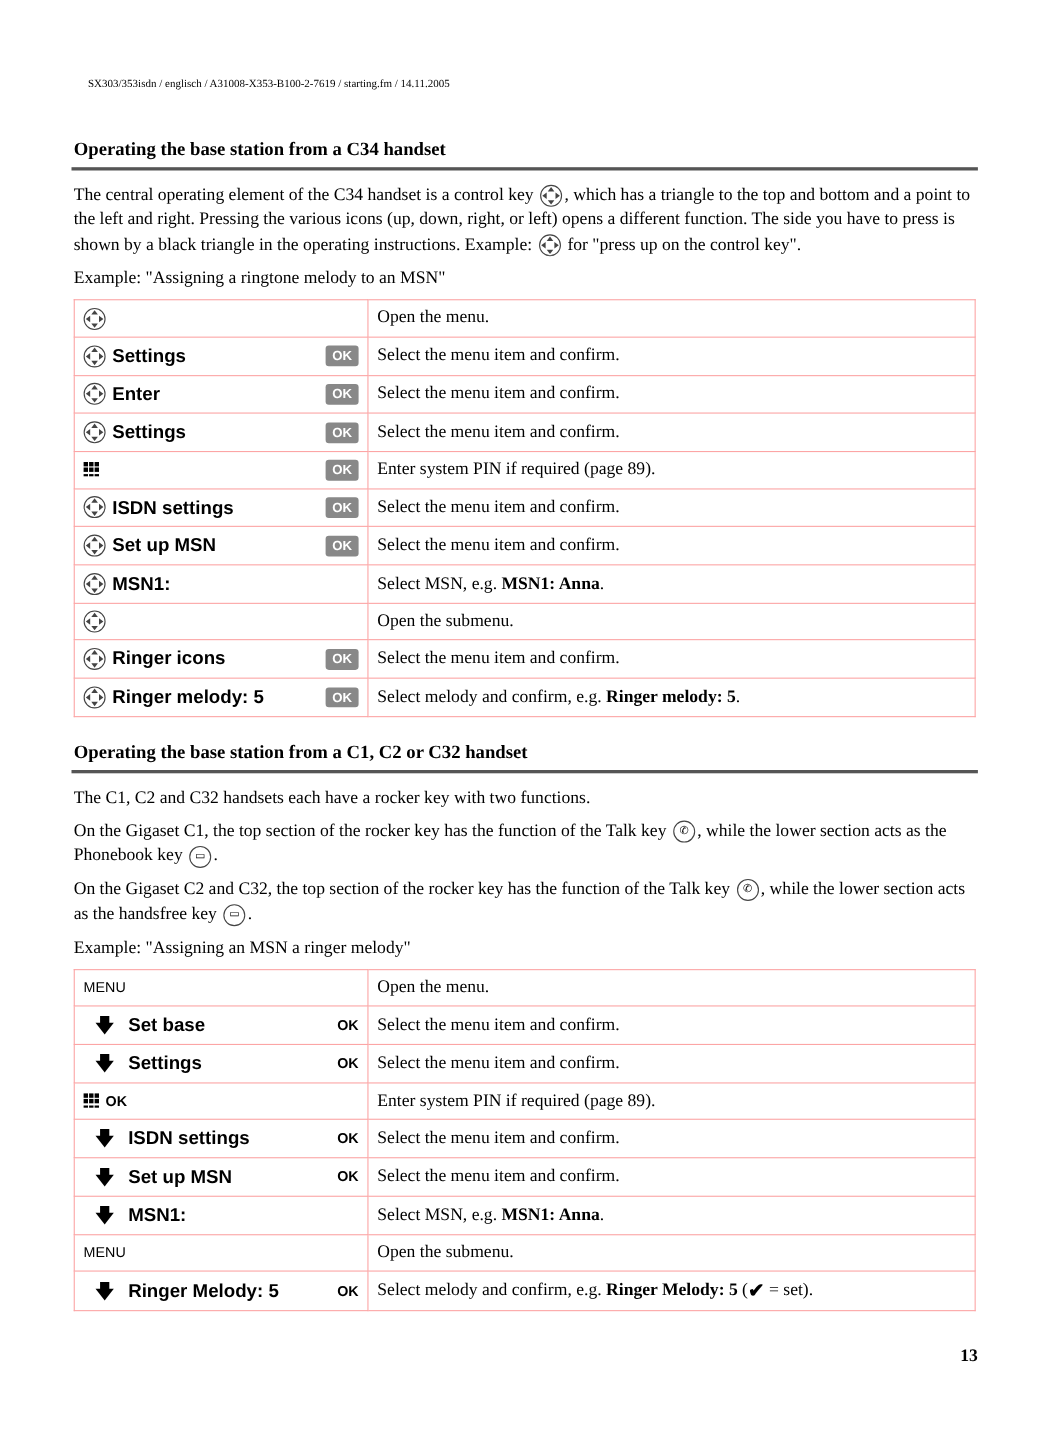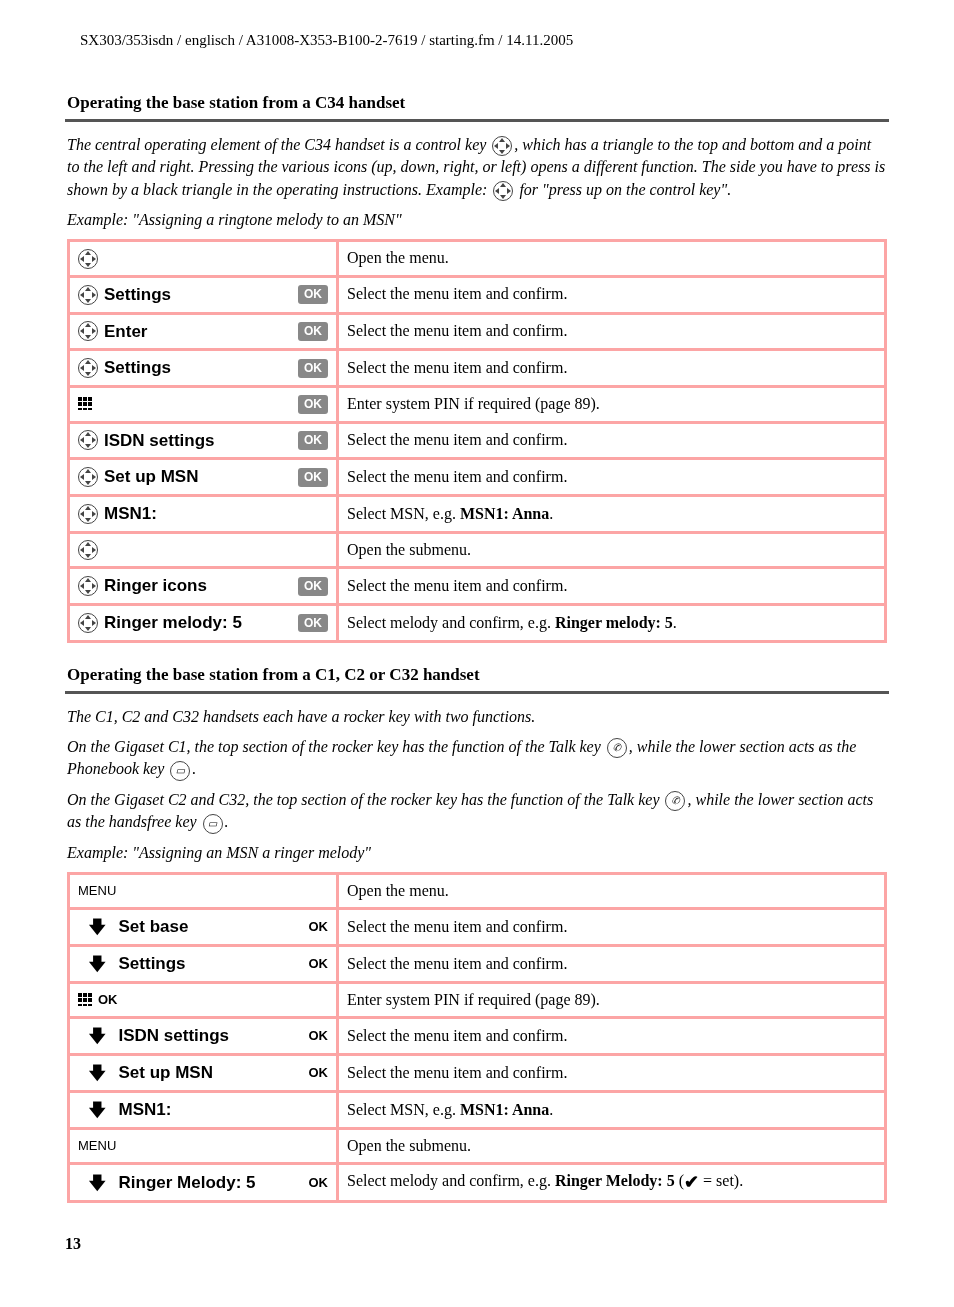--- a/index.html
+++ b/index.html
@@ -11,51 +11,52 @@
     margin: 0;
     padding: 0;
     width: 954px;
   }
   .page {
     padding: 30px 65px 40px 65px;
     position: relative;
     box-sizing: border-box;
   }
   .header-line {
-    font-size: 15px;
+    font-size: 10px;
     padding-left: 15px;
     margin-bottom: 40px;
+    margin-top: 40px;
   }
   .right-title {
     text-align: right;
     font-weight: bold;
     font-size: 17px;
     margin-bottom: 26px;
   }
   h2.section {
     font-size: 17px;
     font-weight: bold;
     margin: 4px 0 4px 0;
     padding-left: 2px;
   }
   .rule {
     height: 3px;
     background: #555;
     margin-bottom: 12px;
   }
-  p { margin: 0 0 8px 0; font-style: italic; }
+  p { margin: 0 0 8px 0; }
   .content-block { padding: 0 2px; }
   table.steps {
     border-collapse: collapse;
     width: 100%;
     margin: 6px 0 20px 0;
     border: 1px solid #000;
   }
   table.steps td {
-    border: 3px solid #fca5a5;
+    border: 1px solid #fca5a5;
     padding: 5px 8px;
     vertical-align: middle;
   }
   td.left {
     width: 250px;
     white-space: nowrap;
   }
   .ctrlkey {
     display:inline-flex;
     width:18px; height:18px;
@@ -134,21 +135,21 @@
     font-size:18px;
     vertical-align:middle;
   }
   td.left .row {
     display:flex;
     align-items:center;
     gap:6px;
   }
   td.left .row .spacer { flex:1; }
   .page-num {
-    text-align:left;
+    text-align:right;
     font-weight:bold;
     font-size:16px;
     margin-top:30px;
   }
   .inline-icon { vertical-align:middle; margin:0 2px;}
 </style>
 </head>
 <body>
 
 <div class="page">

